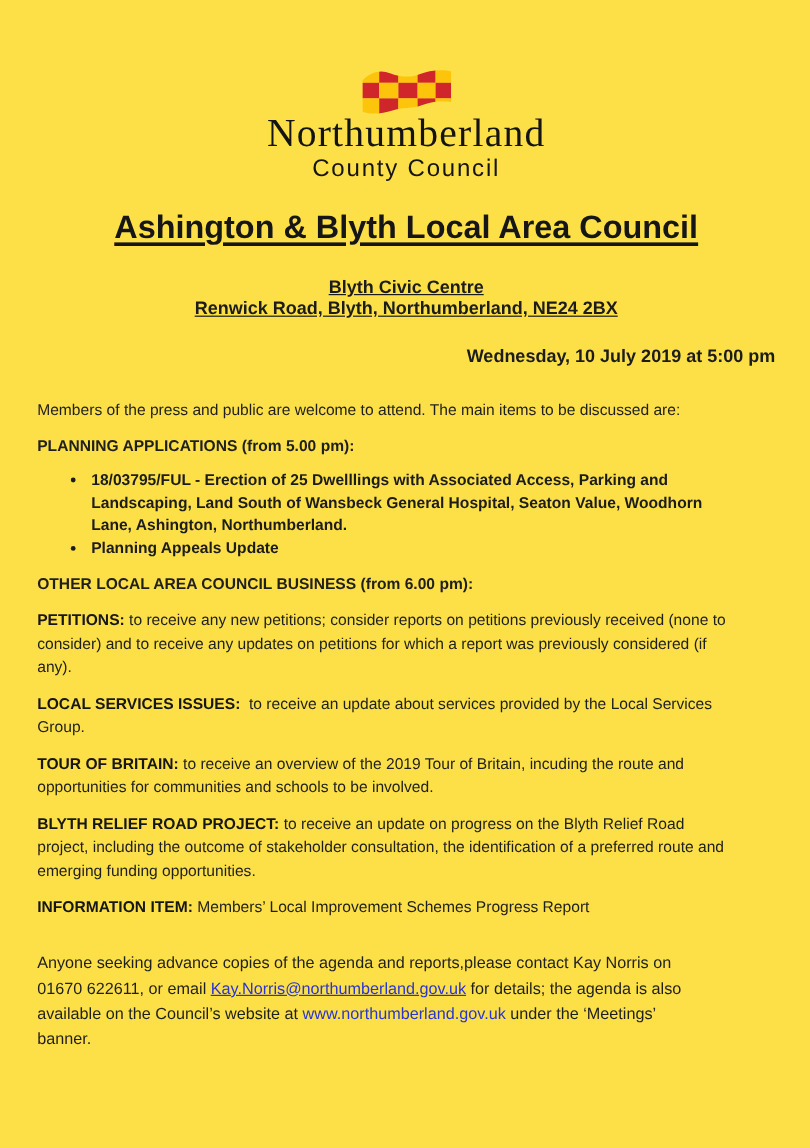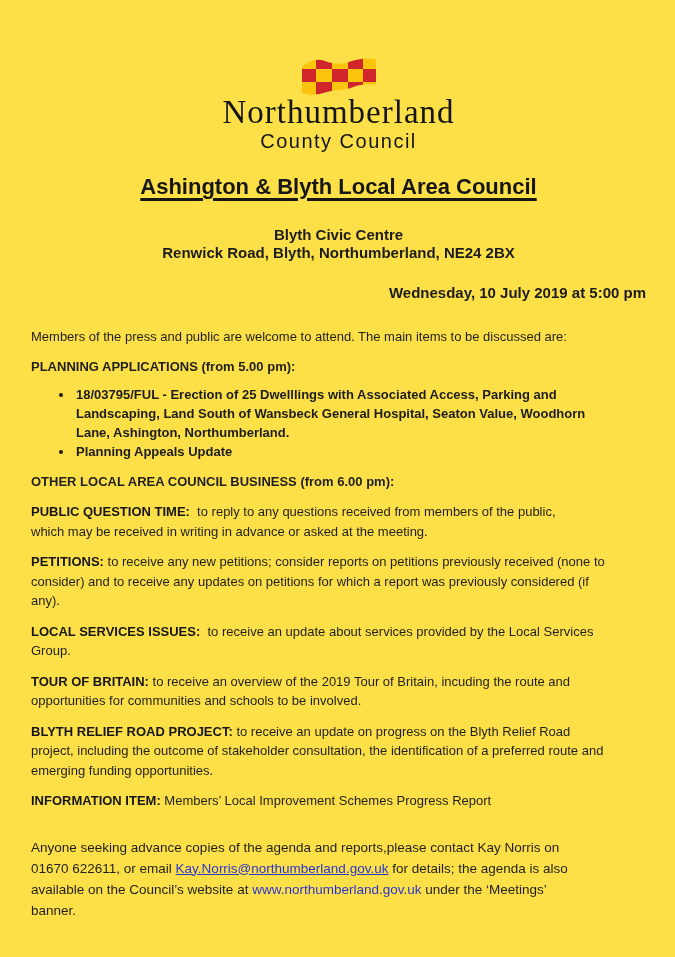--- a/index.html
+++ b/index.html
@@ -31,36 +31,37 @@
     font-size: 20px;
     line-height: 1.1;
     color: #141414;
     letter-spacing: 1.5px;
     margin-top: 1px;
   }
   
   .doc-title {
     margin-top: 22px;
     text-align: center;
-    font-size: 22px;
+    font-size: 27px;
     font-weight: bold;
     color: #161616;
   }
   .doc-title span {
     text-decoration: underline;
     text-decoration-thickness: 3px;
     text-underline-offset: 4px;
   }
   .venue {
     margin-top: 26px;
     text-align: center;
     font-size: 15px;
     font-weight: bold;
     line-height: 18px;
     color: #1c1c1c;
+    text-decoration: underline;
   }
   .meeting-date {
     margin-top: 22px;
     text-align: right;
     font-size: 15px;
     font-weight: bold;
     color: #1c1c1c;
   }
   
   .body-text { font-size: 13px; }
@@ -154,22 +155,20 @@
 
     <ul class="agenda-bullets">
       <li>18/03795/FUL - Erection of 25 Dwelllings with Associated Access, Parking and
 Landscaping, Land South of Wansbeck General Hospital, Seaton Value, Woodhorn
 Lane, Ashington, Northumberland.</li>
       <li>Planning Appeals Update</li>
     </ul>
 
     <p class="para sec-heading">OTHER LOCAL AREA COUNCIL BUSINESS (from 6.00 pm):</p>
 
-    <p class="para"><b>PUBLIC QUESTION TIME:</b><span>  to reply to any questions received from members of the public,
-which may be received in writing in advance or asked at the meeting.</span></p>
 
     <p class="para"><b>PETITIONS:</b><span> to receive any new petitions; consider reports on petitions previously received (none to
 consider) and to receive any updates on petitions for which a report was previously considered (if
 any).</span></p>
 
     <p class="para"><b>LOCAL SERVICES ISSUES:</b><span>  to receive an update about services provided by the Local Services
 Group.</span></p>
 
     <p class="para"><b>TOUR OF BRITAIN:</b><span> to receive an overview of the 2019 Tour of Britain, incuding the route and
 opportunities for communities and schools to be involved.</span></p>

